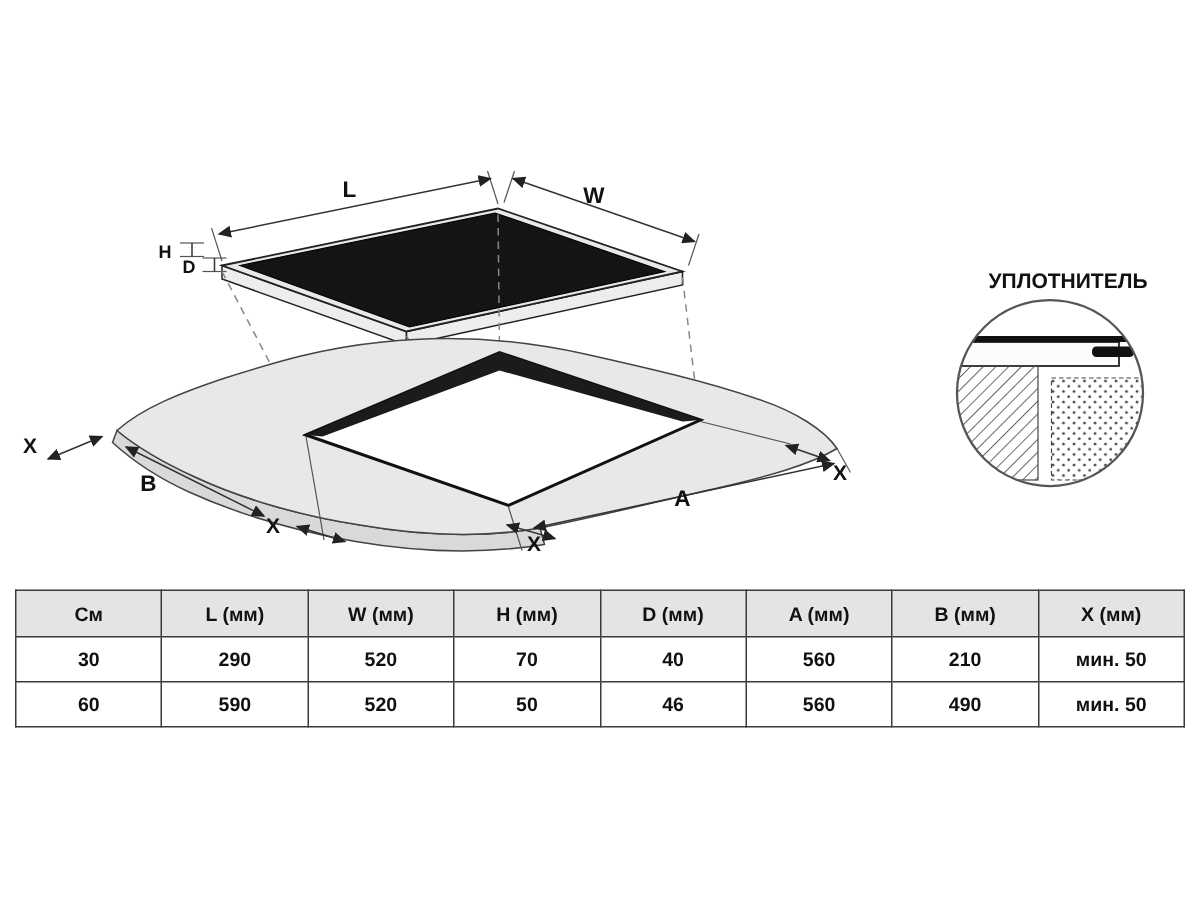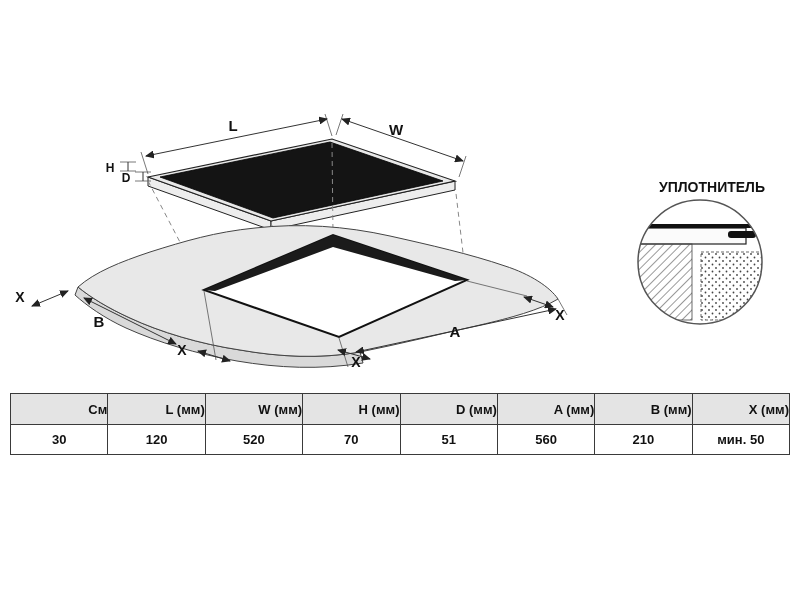--- a/index.html
+++ b/index.html
@@ -10,21 +10,21 @@
   .ext{stroke:#555;stroke-width:0.8;fill:none;}
   .proj{stroke:#888;stroke-width:1;stroke-dasharray:5 4;fill:none;}
   table.specs{
     position:absolute;left:10px;top:393px;width:780px;
     border-collapse:collapse;table-layout:fixed;
   }
   table.specs th, table.specs td{
     border:1px solid #3a3a3a;text-align:center;vertical-align:middle;
     font-size:13px;font-weight:bold;color:#111;padding:0;
   }
-  table.specs th{background:#e4e4e4;height:30px;text-align:right;}
+  table.specs th{background:#e4e4e4;height:30px;}
   table.specs td{background:#ffffff;height:29px;}
 </style>
 </head>
 <body>
 
 <div id="stage">
 
   <svg width="800" height="392" viewBox="0 0 800 392">
     <defs>
       <marker id="ah" markerWidth="10" markerHeight="8" refX="8" refY="4" orient="auto-start-reverse">
@@ -170,24 +170,34 @@
         <th>H (мм)</th>
         <th>D (мм)</th>
         <th>A (мм)</th>
         <th>B (мм)</th>
         <th>X (мм)</th>
       </tr>
     </thead>
     <tbody>
       <tr>
         <td>30</td>
-        <td>120</td>
+        <td>290</td>
         <td>520</td>
         <td>70</td>
-        <td>51</td>
+        <td>40</td>
         <td>560</td>
         <td>210</td>
         <td>мин. 50</td>
       </tr>
+      <tr>
+        <td>60</td>
+        <td>590</td>
+        <td>520</td>
+        <td>50</td>
+        <td>46</td>
+        <td>560</td>
+        <td>490</td>
+        <td>мин. 50</td>
+      </tr>
     </tbody>
   </table>
 
 </div>
 
 </body></html>

